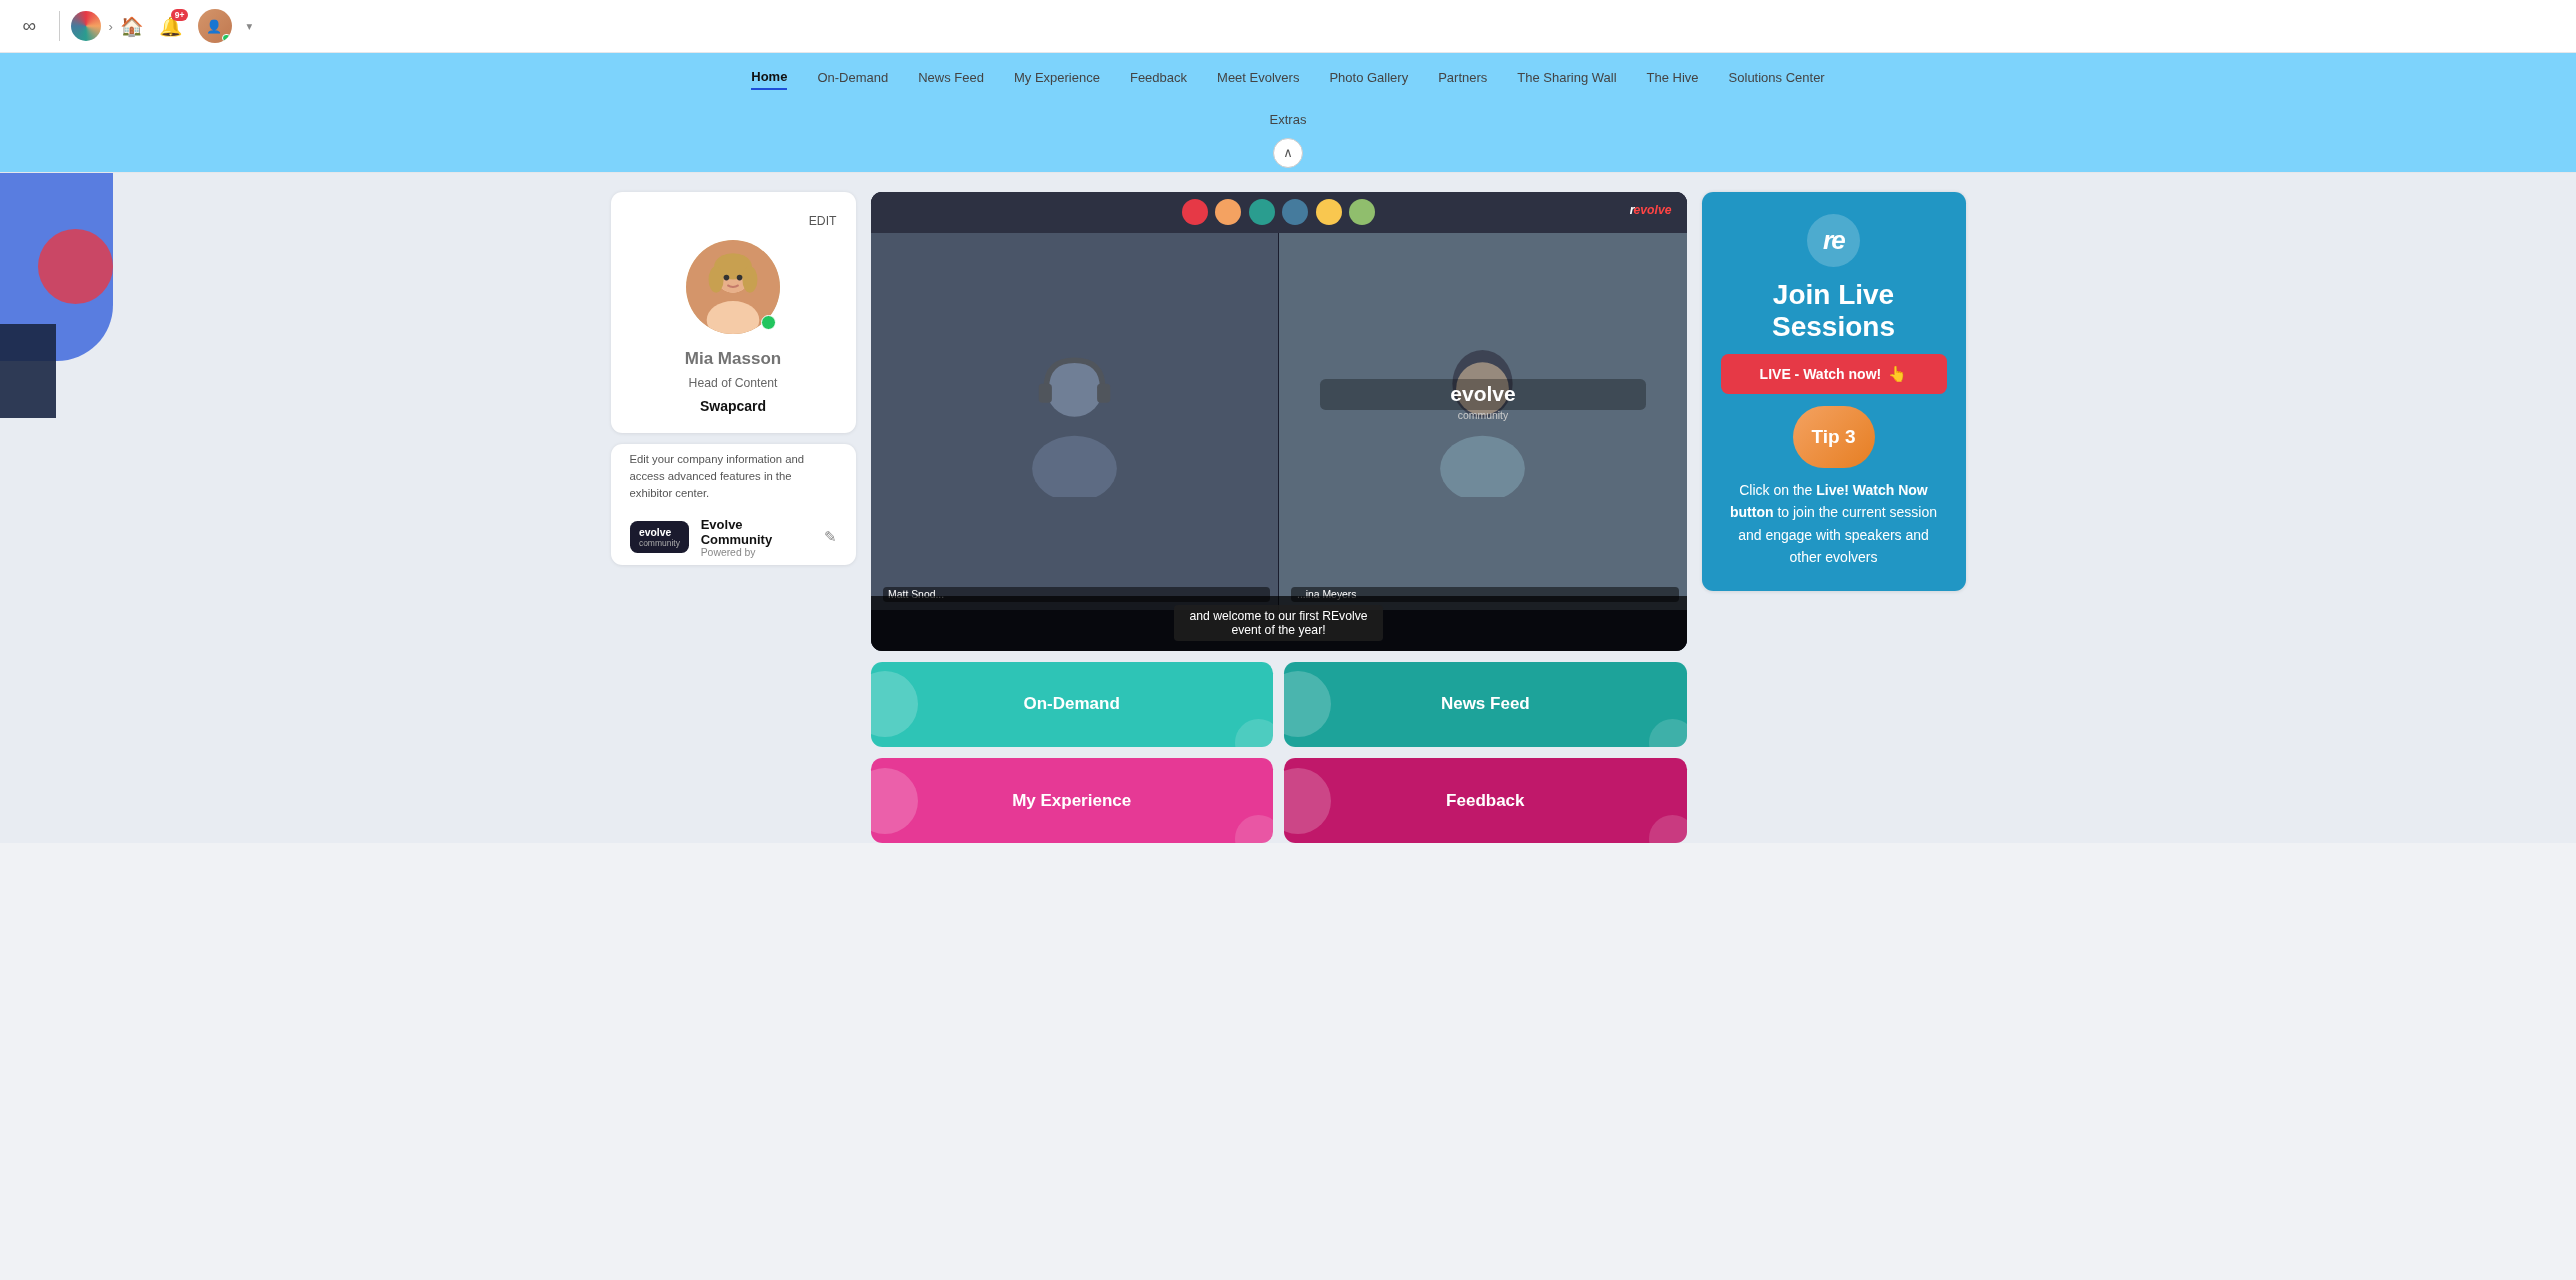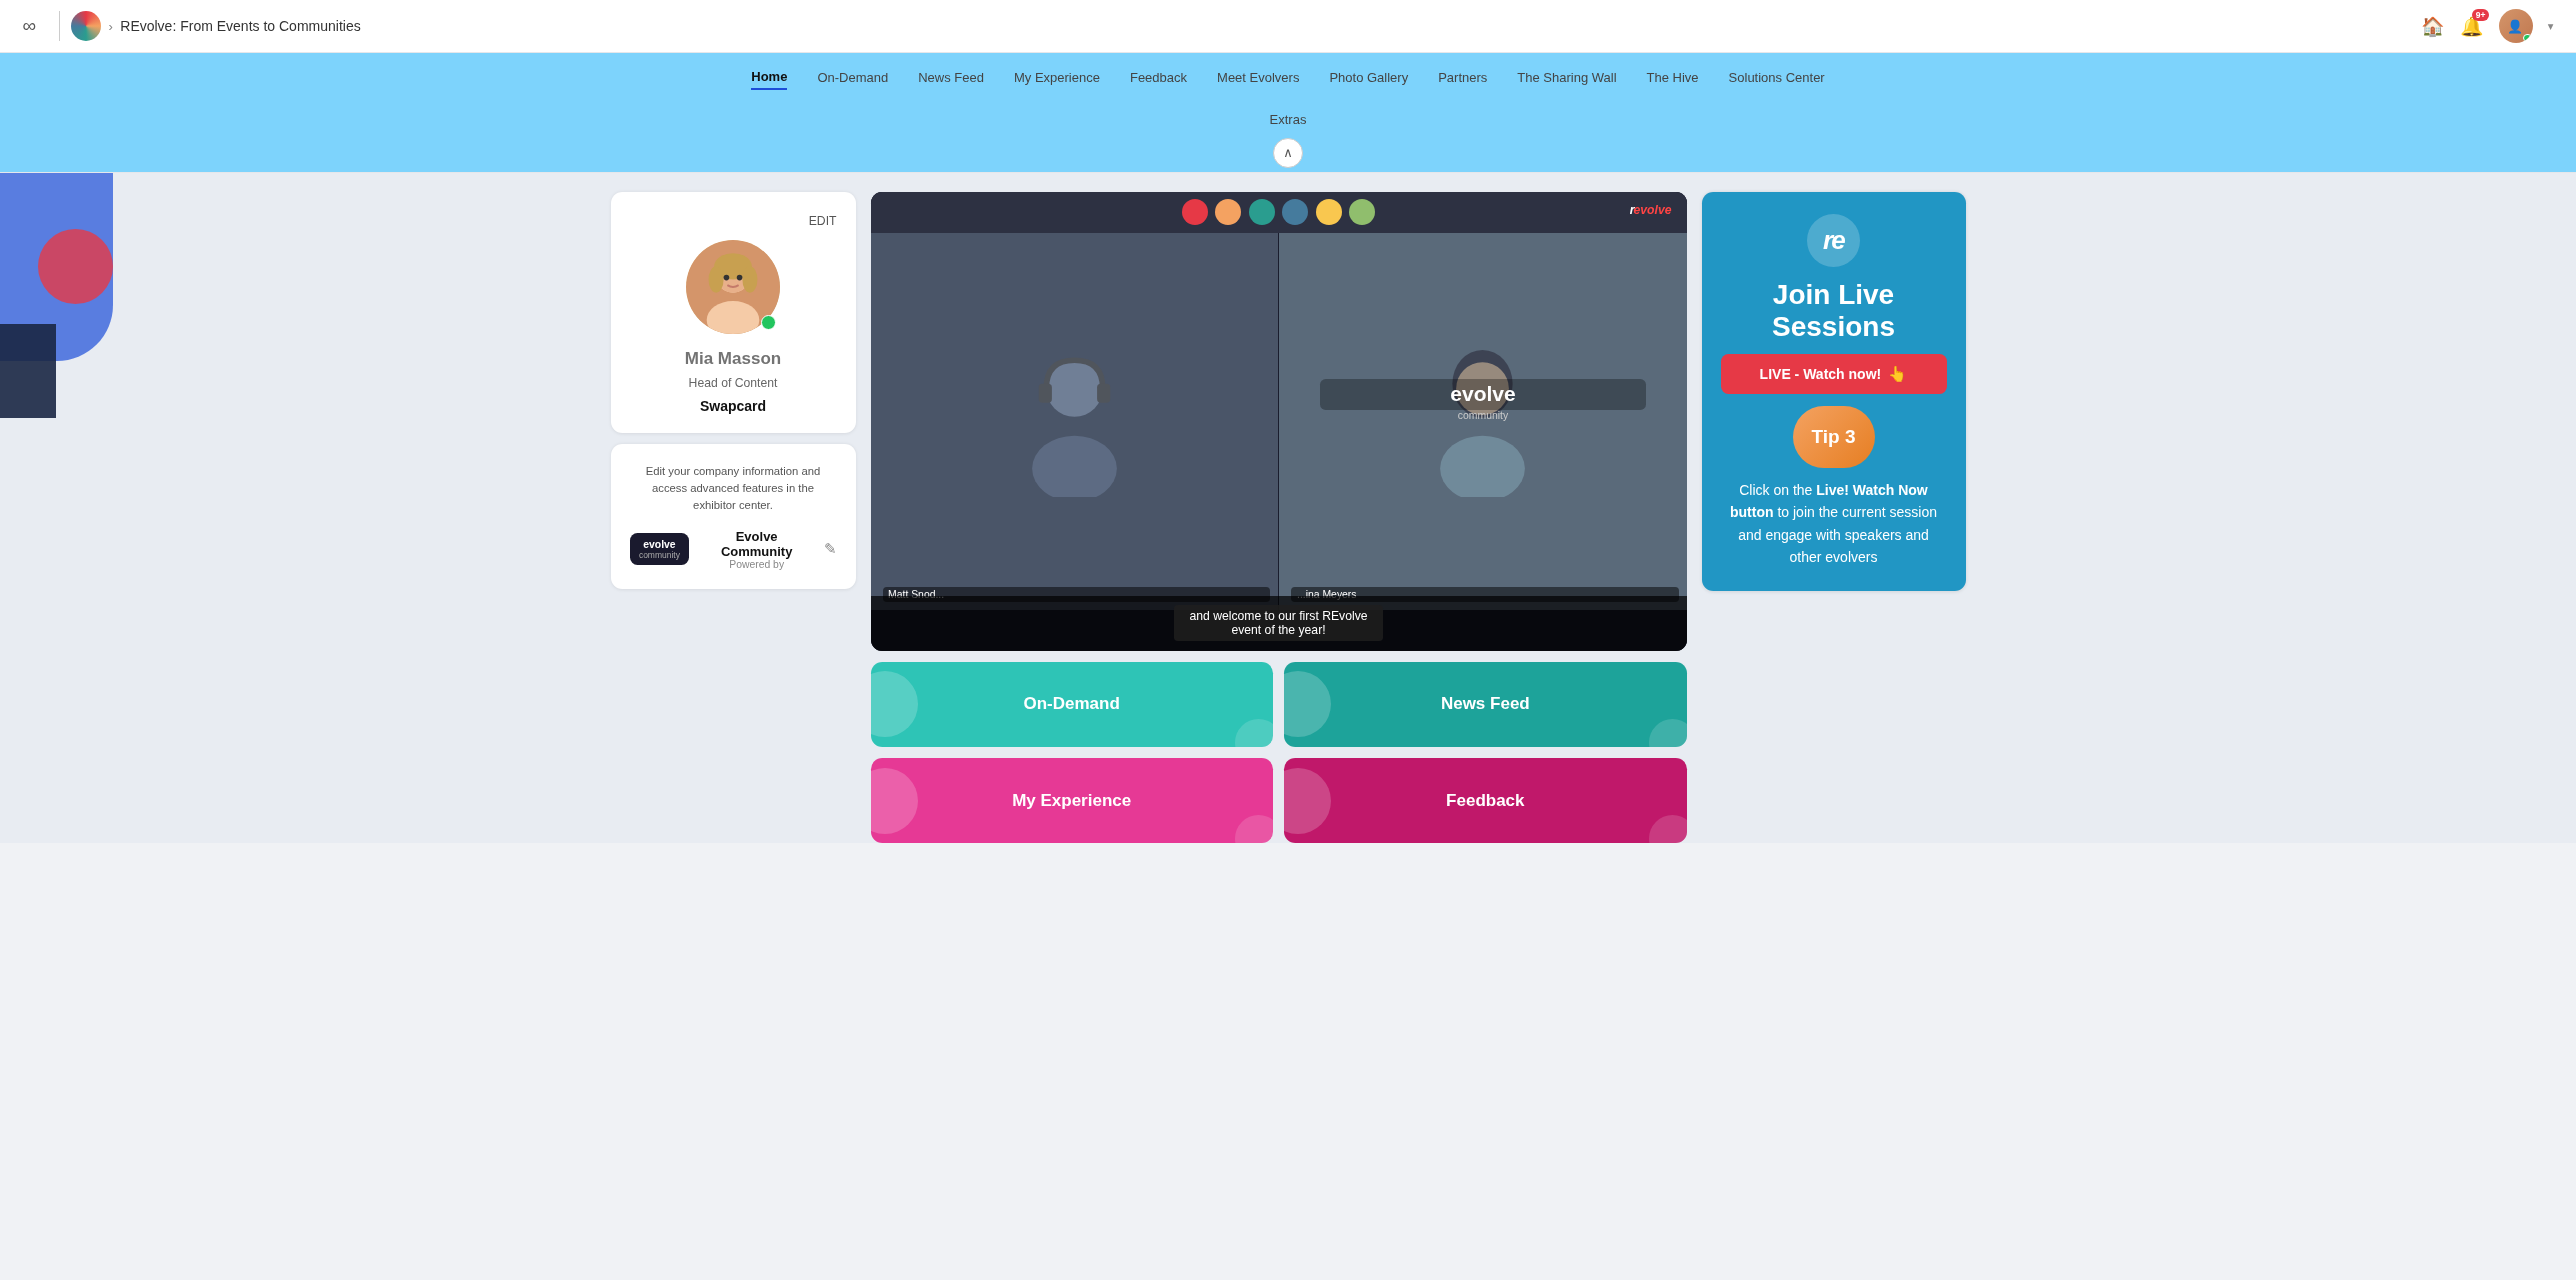--- a/index.html
+++ b/index.html
@@ -81,23 +81,22 @@
     .avatar-img svg { width: 100%; height: 100%; }
     .avatar-online {
       position: absolute; bottom: 3.8px; right: 3.8px;
       width: 15px; height: 15px; background: #22c55e; border-radius: 50%; border: 1.9px solid #fff;
     }
     .profile-name { font-size: 17px; font-weight: 700; color: #737373; }
     .profile-role { font-size: 12.2px; color: #666; }
     .profile-company { font-size: 14px; font-weight: 700; color: #111; }
 
     .company-card {
-      background: #fff; border-radius: 11.3px; padding: 19px 19px;
+      background: #fff; border-radius: 11.3px; padding: 7px 19px;
       box-shadow: 0 0.9px 3.8px rgba(0,0,0,0.08);
-      text-align: center;
     }
     .company-desc { font-size: 11.3px; color: #555; margin-bottom: 15px; line-height: 1.5; }
     .company-row { display: flex; align-items: center; gap: 11.3px; }
     .company-logo {
       background: #1a1a2e; border-radius: 7.5px; padding: 5.6px 9.4px;
       display: flex; align-items: center; gap: 3.8px;
     }
     .company-logo-text { color: #fff; font-size: 10.4px; font-weight: 700; }
     .company-logo-sub { color: #aaa; font-size: 8.5px; }
     .company-name-wrap { flex: 1; }
@@ -215,21 +214,20 @@
     .vdot { width: 26px; height: 26px; border-radius: 50%; }
   </style>
 </head>
 <body>
 
 <div class="topbar">
   <span class="topbar-logo-infinity">∞</span>
   <div class="topbar-divider"></div>
   <div class="topbar-logo-circle"></div>
   <span class="topbar-chevron">›</span>
-  <span class="topbar-title">REvolve: From Events to Communities</span>
   <div class="topbar-icons">
     <div class="topbar-icon">🏠</div>
     <div class="topbar-icon">
       🔔
       <span class="topbar-badge">9+</span>
     </div>
     <div class="topbar-avatar">
       👤
       <div class="topbar-avatar-online"></div>
     </div>

